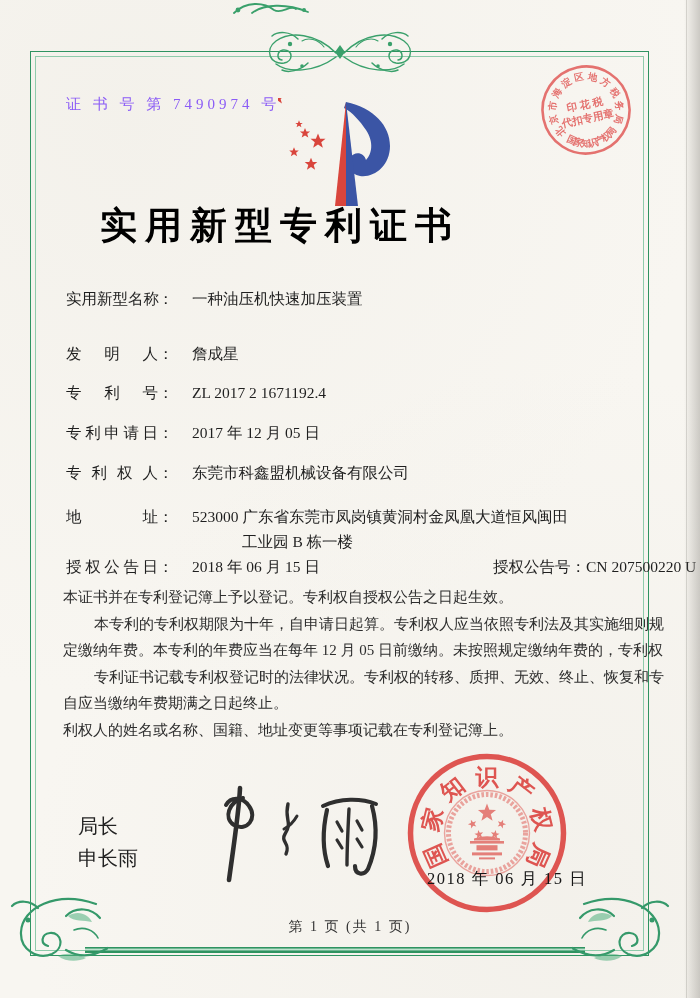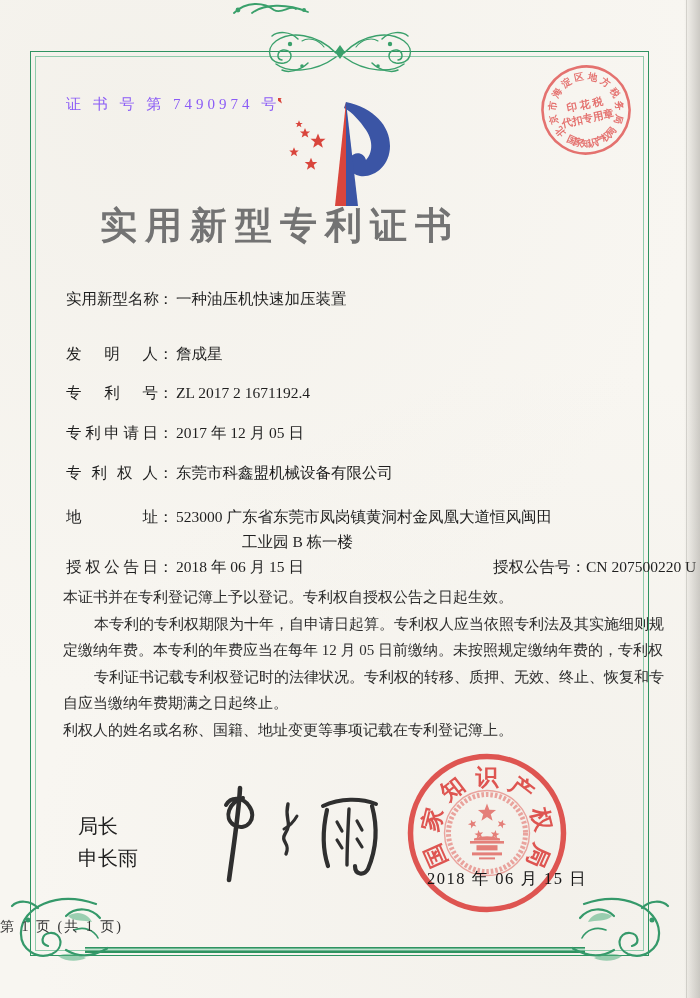--- a/index.html
+++ b/index.html
@@ -23,46 +23,46 @@
   .bottom-band{position:absolute;left:85px;top:947px;width:500px;height:5px;
     background:linear-gradient(to bottom,#2f9361 22%,#bfe3cf 40%,#bfe3cf 60%,#2f9361 78%);
     border-bottom:1px solid rgba(47,147,97,.55);}
   .orn{position:absolute;}
 
   
   .cert-no{position:absolute;left:66px;top:95px;font-size:15px;letter-spacing:4px;color:#8b5cf6;white-space:nowrap;}
 
   
   .title{position:absolute;left:0;top:201px;width:560px;text-align:center;
-    font-size:37px;font-weight:700;letter-spacing:8px;color:#737373;}
+    font-size:37px;font-weight:700;letter-spacing:8px;color:#000000;}
 
   
   .frow{position:absolute;left:66px;font-size:15.5px;color:#1f1f1f;white-space:nowrap;}
   .flabel{display:inline-block;width:92px;text-align:justify;text-align-last:justify;vertical-align:top;}
   .fcolon{display:inline-block;width:14px;}
-  .fvalue{display:inline-block;margin-left:4px;}
+  .fvalue{display:inline-block;margin-left:20px;}
   .fline2{position:absolute;left:176px;top:25px;font-size:15.5px;white-space:nowrap;}
   .frow-right{position:absolute;left:392px;top:0;white-space:nowrap;margin-left:35px;}
 
   
   .paras{position:absolute;left:63px;top:584px;width:590px;color:#2d2d2d;}
   .pline{font-size:15px;line-height:26.5px;white-space:nowrap;}
   .indent{padding-left:31px;}
 
   
   .director{position:absolute;left:78px;top:810px;font-size:20px;color:#222;line-height:32px;}
   .sig-svg{position:absolute;left:185px;top:776px;}
 
   
   .seal-svg{position:absolute;left:392px;top:738px;opacity:.93;}
   .seal-date{position:absolute;left:427px;top:868px;font-size:16.5px;letter-spacing:1.5px;color:#161616;white-space:nowrap;}
   .tax-svg{position:absolute;left:531px;top:55px;opacity:.88;}
 
   
-  .footer{position:absolute;left:0;top:918px;width:700px;font-size:14px;color:#333;letter-spacing:2px;}
+  .footer{position:absolute;left:0;top:918px;width:700px;text-align:center;font-size:14px;color:#333;letter-spacing:2px;}
 
   svg text{font-family:"Liberation Serif", serif;}
 </style>
 </head>
 <body>
 
 <div class="paper-tint"></div>
 
 <svg class="orn" style="left:230px;top:0" width="82" height="15" viewBox="0 0 82 15">
   <g fill="none" stroke="#3aa06b" stroke-width="1.8" stroke-linecap="round">

